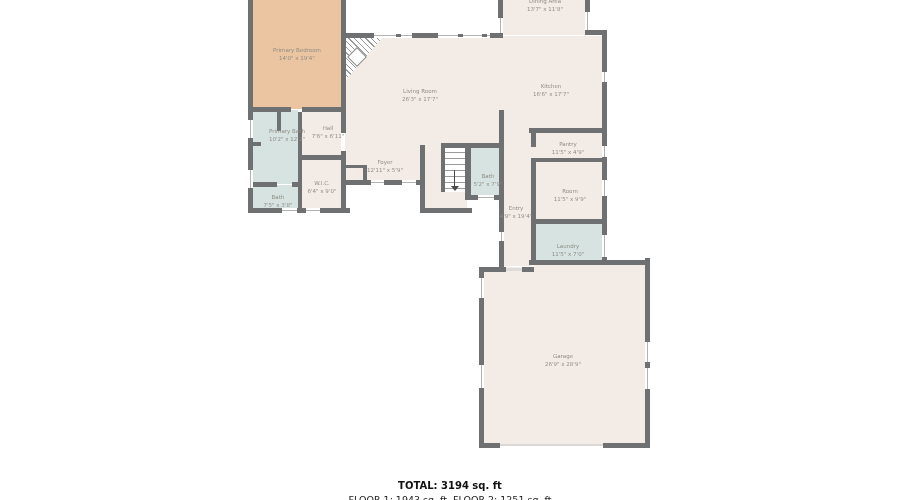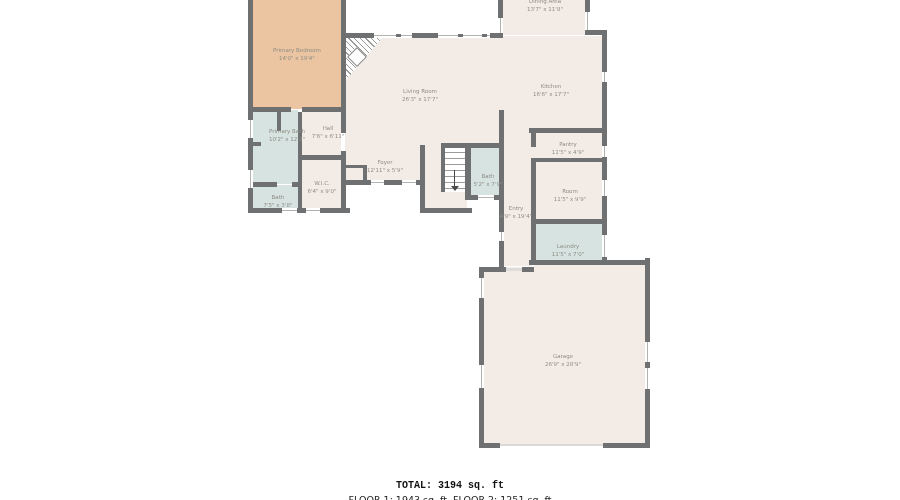--- a/index.html
+++ b/index.html
@@ -18,21 +18,21 @@
       background:repeating-linear-gradient(45deg,#fdfdfd 0 3px,#9a9a98 3px 4px);
       clip-path:polygon(0 0,100% 0,0 100%);}
   .diamond{position:absolute;left:350px;top:50px;width:12px;height:12px;background:#fff;
       border:1px solid #8a8a88;transform:rotate(45deg);}
   .stairs-mid{position:absolute;left:445px;top:147px;width:20px;height:45px;
       background:repeating-linear-gradient(to bottom,#fff 0 5px,#9b9b99 5px 6px);}
   .arrow-stem{position:absolute;left:454px;top:170px;width:1px;height:16px;background:#4a4a4a;}
   .arrow-head{position:absolute;left:451px;top:186px;width:0;height:0;
       border-left:4px solid transparent;border-right:4px solid transparent;border-top:5px solid #4a4a4a;}
   .footer1{position:absolute;left:0;top:480px;width:900px;text-align:center;
-      font-size:10px;font-weight:bold;color:#111;font-family:Liberation Mono, monospace;}
+      font-size:10px;font-weight:bold;color:#111;}
   .footer2{position:absolute;left:0;top:494px;width:900px;text-align:center;
       font-size:9.5px;color:#222;}
 </style>
 </head>
 <body>
 
 <div id="canvas">
 
   <div class="f" style="left:250px;top:0;width:93px;height:109px;background:#ebc5a1;"></div>
   <div class="f" style="left:501px;top:0;width:86px;height:35px;background:#f3ece6;"></div>

